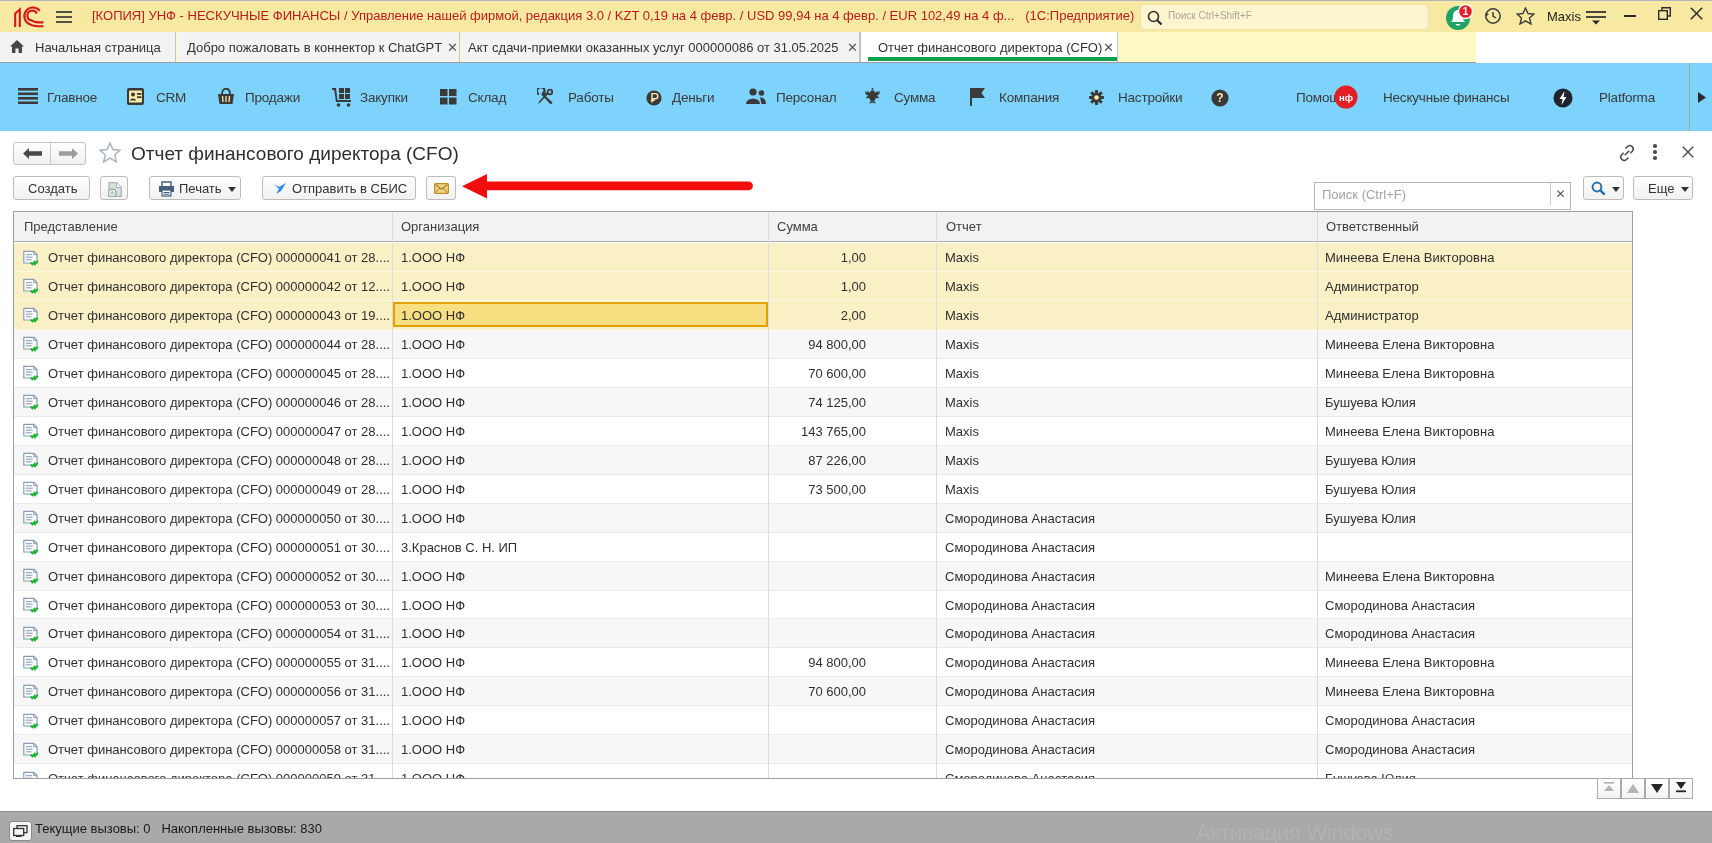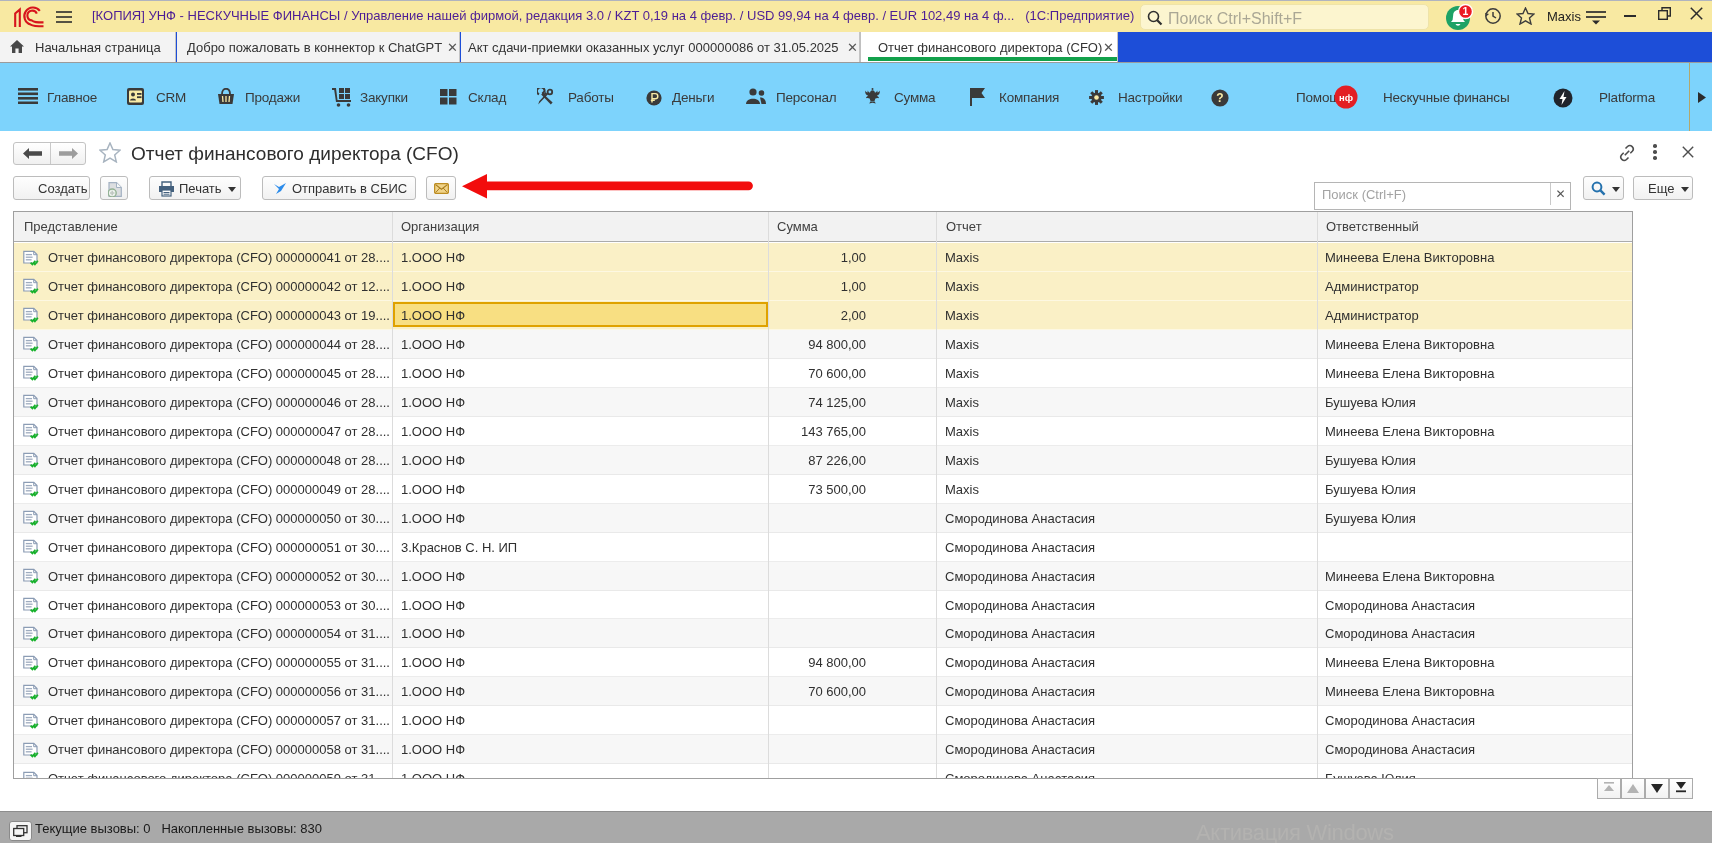--- a/index.html
+++ b/index.html
@@ -1,25 +1,25 @@
 <!DOCTYPE html>
 <html><head>
 <meta charset="utf-8">
 <style>
 *{margin:0;padding:0;box-sizing:border-box}
 html,body{width:1712px;height:843px;overflow:hidden;font-family:"Liberation Sans",sans-serif;background:#fff}
 #app{position:relative;width:1712px;height:843px;background:#fff}
 .abs{position:absolute}
 
 #titlebar{position:absolute;left:0;top:0;width:1712px;height:32px;background:#f8e9a2;border-top:1px solid #b0b4bf}
-#titlebar .ttext{position:absolute;left:92px;top:7px;font-size:13px;color:#4c1d95;white-space:nowrap}
+#titlebar .ttext{position:absolute;left:92px;top:7px;font-size:13px;color:#b91c1c;white-space:nowrap}
 #tsearch{position:absolute;left:1140px;top:3px;width:289px;height:26px;background:#fcf5cf;border:1px solid #eee3a9;border-radius:5px}
-#tsearch .ph{position:absolute;left:27px;top:5px;font-size:16px;color:#aaa795}
-
-#tabbar{position:absolute;left:0;top:32px;width:1712px;height:31px;background:#1d4ed8;border-bottom:1px solid #9b9b9b}
+#tsearch .ph{position:absolute;left:27px;top:5px;font-size:10px;color:#aaa795}
+
+#tabbar{position:absolute;left:0;top:32px;width:1476px;height:31px;background:#fef9c3;border-bottom:1px solid #9b9b9b}
 .tab{position:absolute;top:0;height:30px;background:#f3f3f3;border-right:1px solid #c4c4c4;font-size:13px;color:#333}
 .tab .tx{position:absolute;top:8px;white-space:nowrap}
 .tab .cl{position:absolute;top:8px;color:#555;font-size:13px}
 #tab4{background:#fff;border-left:1px solid #c0c0c0}
 #tabgreen{position:absolute;left:868px;top:25px;width:249px;height:4px;background:#12a14b}
 
 #ribbon{position:absolute;left:0;top:63px;width:1712px;height:68px;background:#7dd3fc}
 .ritem{position:absolute;top:27px;font-size:13.5px;letter-spacing:-0.2px;color:#3a3a3a;white-space:nowrap}
 
 .navbtns{position:absolute;left:13px;top:142px;width:73px;height:23px;border:1px solid #c3c3c3;border-radius:3px;background:linear-gradient(#fff,#f0f0f0)}
@@ -285,21 +285,21 @@
     <div class="abs" style="left:0;top:13px;width:3.5px;height:3.5px;border-radius:50%;background:#4e4e4e"></div>
   </div>
   <svg class="abs" style="left:1682px;top:146px" width="12" height="12" viewBox="0 0 12 12">
       <g stroke="#4e4e4e" stroke-width="1.4">
         <line x1="0.8" y1="0.8" x2="11.2" y2="11.2"></line>
         <line x1="11.2" y1="0.8" x2="0.8" y2="11.2"></line>
       </g>
     </svg>
 
   <div class="btn" style="left:13px;width:77px">
-      <span class="lbl" style="left:24px">Создать</span>
+      <span class="lbl" style="left:14px">Создать</span>
     </div>
   <div class="btn" style="left:100px;width:28px">
     <svg class="abs" style="left:7px;top:5px" width="14" height="15" viewBox="0 0 14 15">
       <path d="M1 0.7 H8.5 L13.3 5.5 V14.3 H1 Z" fill="#dcdee0" stroke="#a3b1c2" stroke-width="1.2"></path>
       <path d="M8.5 0.7 V5.5 H13.3" fill="#f6f7f8" stroke="#a3b1c2" stroke-width="1"></path>
       <circle cx="4.2" cy="11" r="4" fill="#edf2ed" stroke="#93b193" stroke-width="1.4"></circle>
       <path d="M4.2 8.8 V13.2 M2 11 H6.4" stroke="#c0c8c2" stroke-width="1.5"></path>
     </svg>
   </div>
   <div class="btn" style="left:149px;width:92px">

